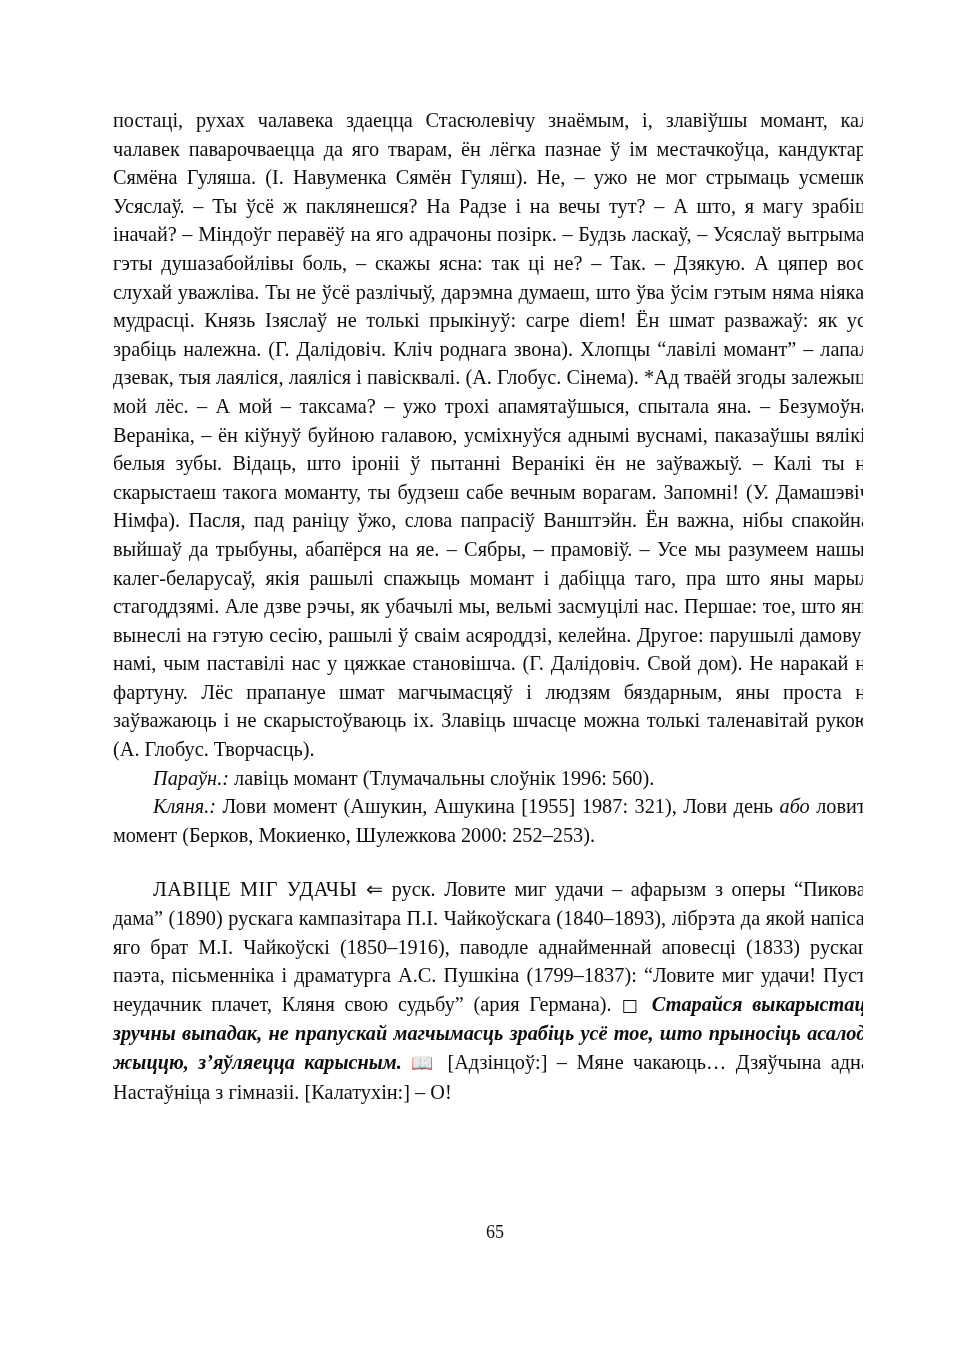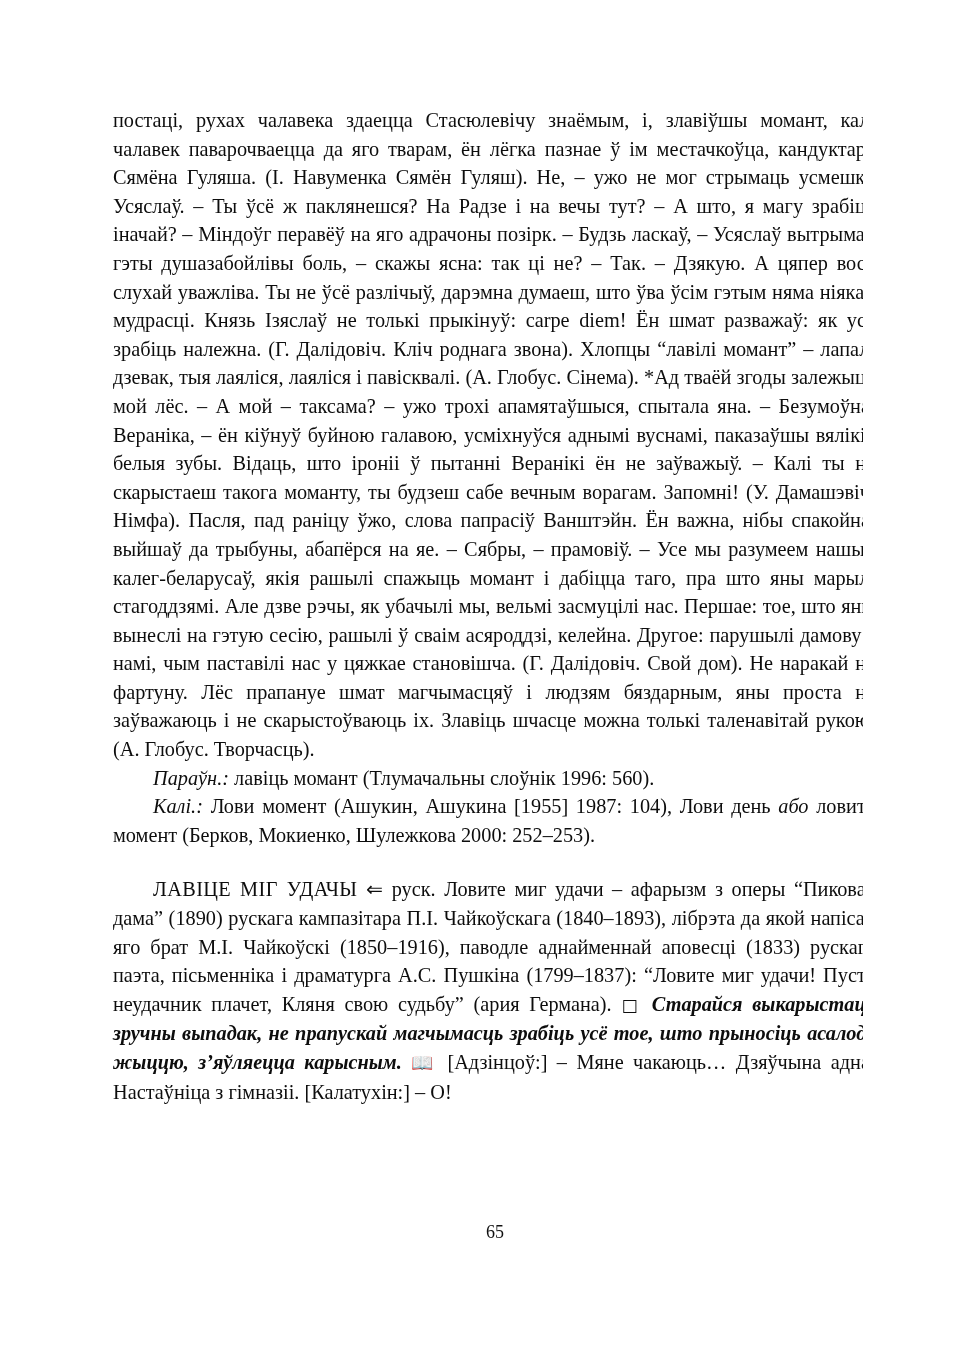--- a/index.html
+++ b/index.html
@@ -86,21 +86,21 @@
 <div class="page">
 
   <span class="speck"></span>
 
   <div class="textblock">
 
     <p class="para first-body"><span>постаці, рухах чалавека здаецца Стасюлевічу знаёмым, і, злавіўшы момант, калі чалавек паварочваецца да яго тварам, ён лёгка пазнае ў ім местачкоўца, кандуктара Сямёна Гуляша. (І. Навуменка Сямён Гуляш). Не, – ужо не мог стрымаць усмешку Усяслаў. – Ты ўсё ж паклянешся? На Радзе і на вечы тут? – А што, я магу зрабіць іначай? – Міндоўг перавёў на яго адрачоны позірк. – Будзь ласкаў, – Усяслаў вытрымаў гэты душазабойлівы боль, – скажы ясна: так ці не? – Так. – Дзякую. А цяпер вось слухай уважліва. Ты не ўсё разлічыў, дарэмна думаеш, што ўва ўсім гэтым няма ніякай мудрасці. Князь Ізяслаў не толькі прыкінуў: carpe diem! Ён шмат разважаў: як усё зрабіць належна. (Г. Далідовіч. Кліч роднага звона). Хлопцы “лавілі момант” – лапалі дзевак, тыя лаяліся, лаяліся і павісквалі. (А. Глобус. Сінема). *Ад тваёй згоды залежыць мой лёс. – А мой – таксама? – ужо трохі апамятаўшыся, спытала яна. – Безумоўна, Вераніка, – ён кіўнуў буйною галавою, усміхнуўся аднымі вуснамі, паказаўшы вялікія белыя зубы. Відаць, што іроніі ў пытанні Веранікі ён не заўважыў. – Калі ты не скарыстаеш такога моманту, ты будзеш сабе вечным ворагам. Запомні! (У. Дамашэвіч. Німфа). Пасля, пад раніцу ўжо, слова папрасіў Ванштэйн. Ён важна, нібы спакойна, выйшаў да трыбуны, абапёрся на яе. – Сябры, – прамовіў. – Усе мы разумеем нашых калег-беларусаў, якія рашылі спажыць момант і дабіцца таго, пра што яны марылі стагоддзямі. Але дзве рэчы, як убачылі мы, вельмі засмуцілі нас. Першае: тое, што яны вынеслі на гэтую сесію, рашылі ў сваім асяроддзі, келейна. Другое: парушылі дамову з намі, чым паставілі нас у цяжкае становішча. (Г. Далідовіч. Свой дом). Не наракай на фартуну. Лёс прапануе шмат магчымасцяў і людзям бяздарным, яны проста не заўважаюць і не скарыстоўваюць іх. Злавіць шчасце можна толькі таленавітай рукою. (А. Глобус. Творчасць).</span></p>
 
     <p class="para indent"><i class="it">Параўн.:</i> <span>лавіць момант (Тлумачальны слоўнік 1996: 560).</span></p>
 
-    <p class="para indent"><i class="it">Калі.:</i> <span>Лови момент (Ашукин, Ашукина [1955] 1987: 104), Лови день </span><i class="it">або</i><span> ловить момент (Берков, Мокиенко, Шулежкова 2000: 252–253).</span></p>
+    <p class="para indent"><i class="it">Кляня.:</i> <span>Лови момент (Ашукин, Ашукина [1955] 1987: 321), Лови день </span><i class="it">або</i><span> ловить момент (Берков, Мокиенко, Шулежкова 2000: 252–253).</span></p>
 
     <div class="gap"></div>
 
     <p class="para indent"><span class="headword">ЛАВІЦЕ МІГ УДАЧЫ</span> <span class="sym">⇐</span> <span>руск. Ловите миг удачи – афарызм з оперы “Пиковая дама” (1890) рускага кампазітара П.І. Чайкоўскага (1840–1893), лібрэта да якой напісаў яго брат М.І. Чайкоўскі (1850–1916), паводле аднайменнай аповесці (1833) рускага паэта, пісьменніка і драматурга А.С. Пушкіна (1799–1837): “Ловите миг удачи! Пусть неудачник плачет, Кляня свою судьбу” (ария Германа).</span> <span class="sym-square">□</span> <span class="bdit">Старайся выкарыстаць зручны выпадак, не прапускай магчымасць зрабіць усё тое, што прыносіць асалоду жыццю, з’яўляецца карысным.</span> <span class="sym-book">📖</span> <span>[Адзінцоў:] – Мяне чакаюць… Дзяўчына адна. Настаўніца з гімназіі. [Калатухін:] – О!</span></p>
 
   </div>
 
   <div class="pageno">65</div>
 
 </div>

